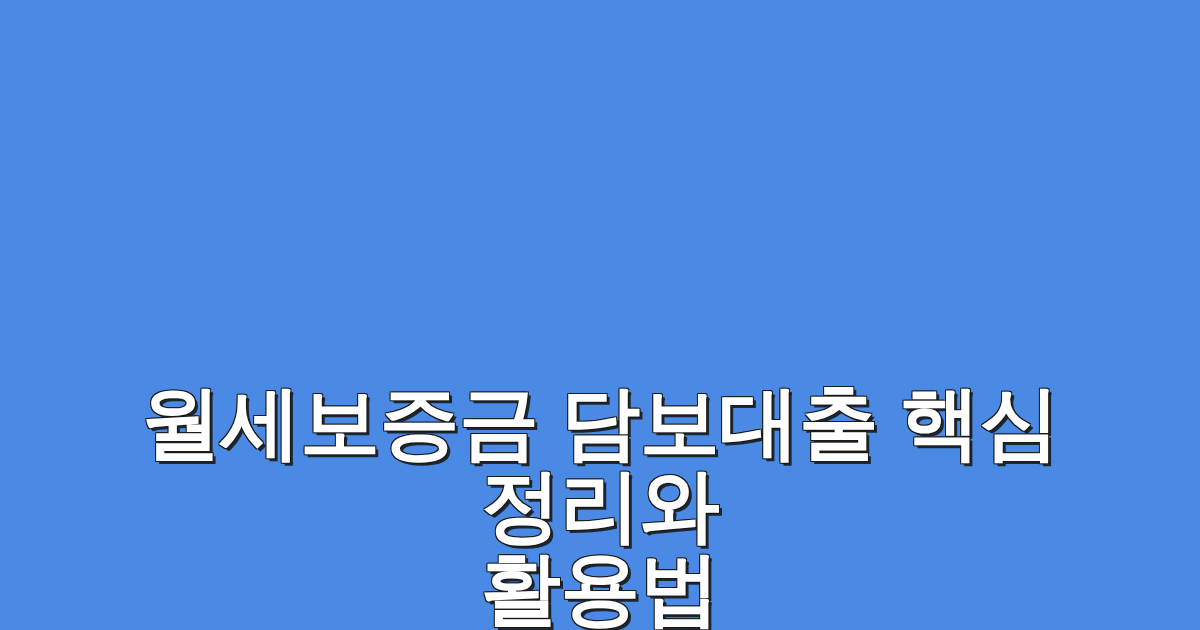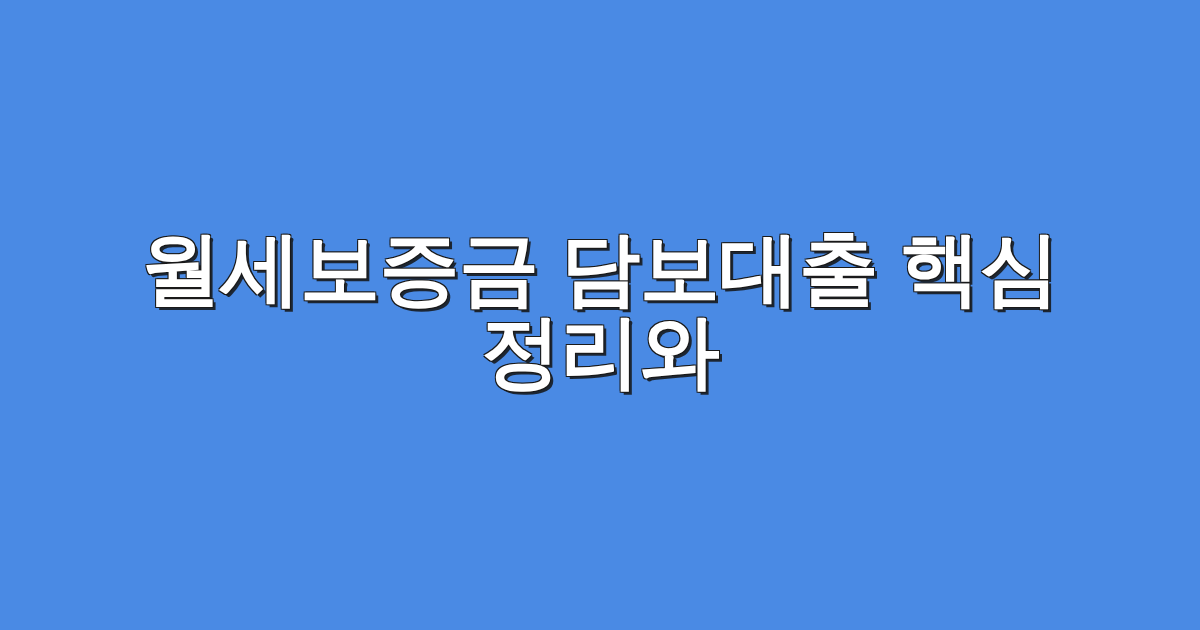--- a/index.html
+++ b/index.html
@@ -16,21 +16,21 @@
   }
 
   
   .card {
     position: relative;
     box-sizing: border-box;
     width: 1200px;
     height: 630px;
     background-color: #4a8ae4;
     display: flex;
-    align-items: center;
+    align-items: flex-end;
     justify-content: center;
     overflow: hidden;
   }
 
   
   .headline-block {
     width: 1030px;
     text-align: center;
     
     margin-top: -10px;
@@ -56,16 +56,17 @@
 </style>
 </head>
 <body>
 
 <div class="card">
 
   <div class="headline-block">
 
     <h1 class="headline">월세보증금 담보대출 핵심 정리와</h1>
 
+    <h1 class="headline">활용법</h1>
 
   </div>
 
 </div>
 
 </body></html>

